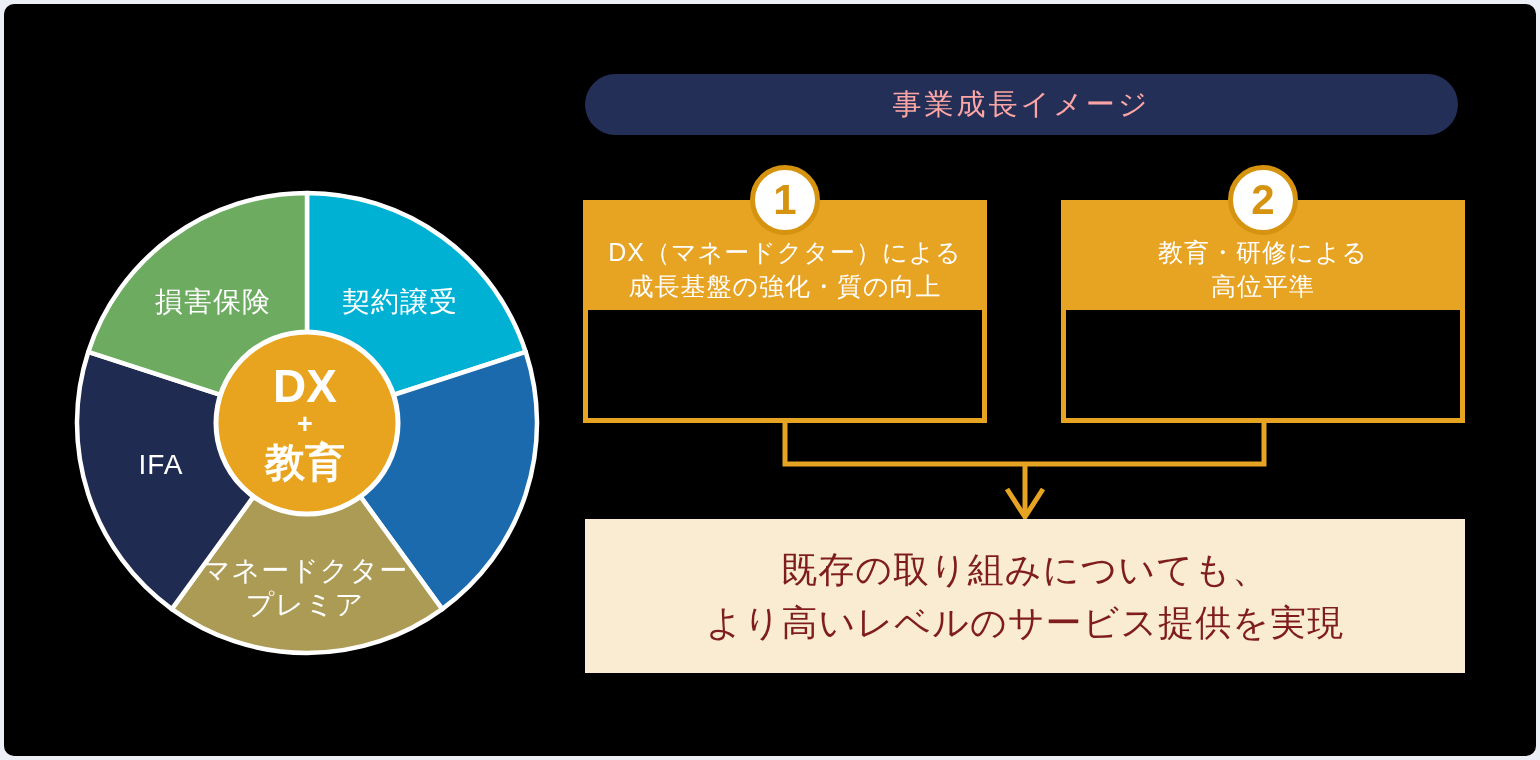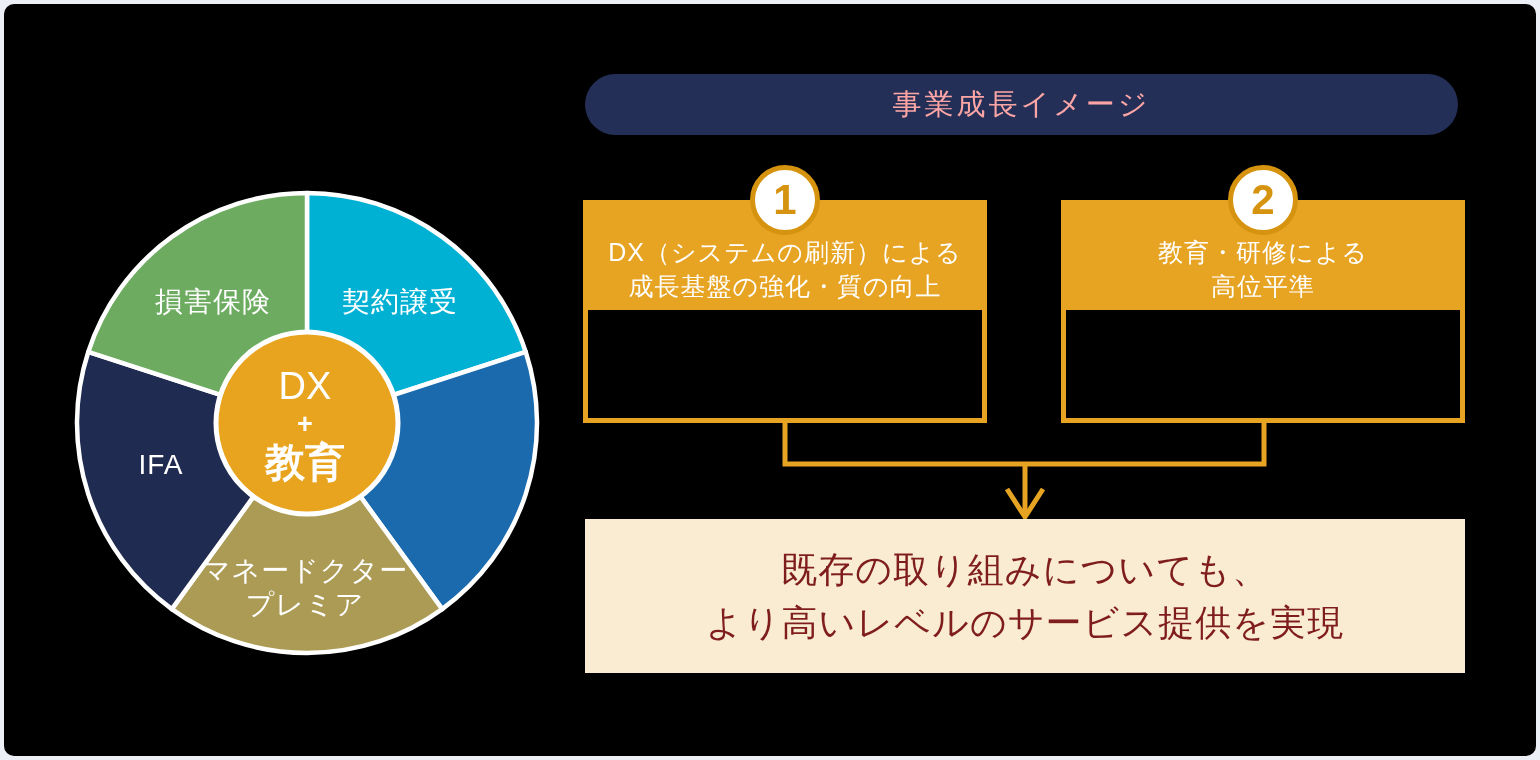--- a/index.html
+++ b/index.html
@@ -21,21 +21,21 @@
   .wheel-label {
     position:absolute; transform:translate(-50%,-50%);
     color:#fff; font-size:28px; line-height:34px;
     text-align:center; white-space:nowrap; letter-spacing:1px;
   }
   .wheel-label span { display:block; }
   .wheel-center-text {
     position:absolute; left:234px; top:236px; transform:translate(-50%,-50%);
     color:#fff; text-align:center; white-space:nowrap;
   }
-  .wheel-center-text .l1 { display:block; font-size:38px; font-weight:normal; line-height:48px; }
+  .wheel-center-text .l1 { display:block; font-size:46px; font-weight:bold; line-height:48px; }
   .wheel-center-text .l2 { display:block; font-size:27px; font-weight:bold; line-height:29px; }
   .wheel-center-text .l3 { display:block; font-size:40px; font-weight:bold; line-height:46px; }
   
   .title-pill {
     position:absolute; left:585px; top:74px; width:873px; height:61px;
     background:#242f58; border-radius:31px;
     display:flex; align-items:center; justify-content:center;
     color:#fca5a5; font-size:29px; letter-spacing:3px; font-weight:500;
   }
   
@@ -114,21 +114,21 @@
 
 <div class="title-pill">
   <span>事業成長イメージ</span>
 </div>
 
 <div class="step s1">
   <div class="step-badge">
     <span>1</span>
   </div>
   <div class="step-header">
-    <span>DX（システムの刷新）による</span>
+    <span>DX（マネードクター）による</span>
     <span>成長基盤の強化・質の向上</span>
   </div>
   <div class="step-body"></div>
 </div>
 
 <div class="step s2">
   <div class="step-badge">
     <span>2</span>
   </div>
   <div class="step-header">

